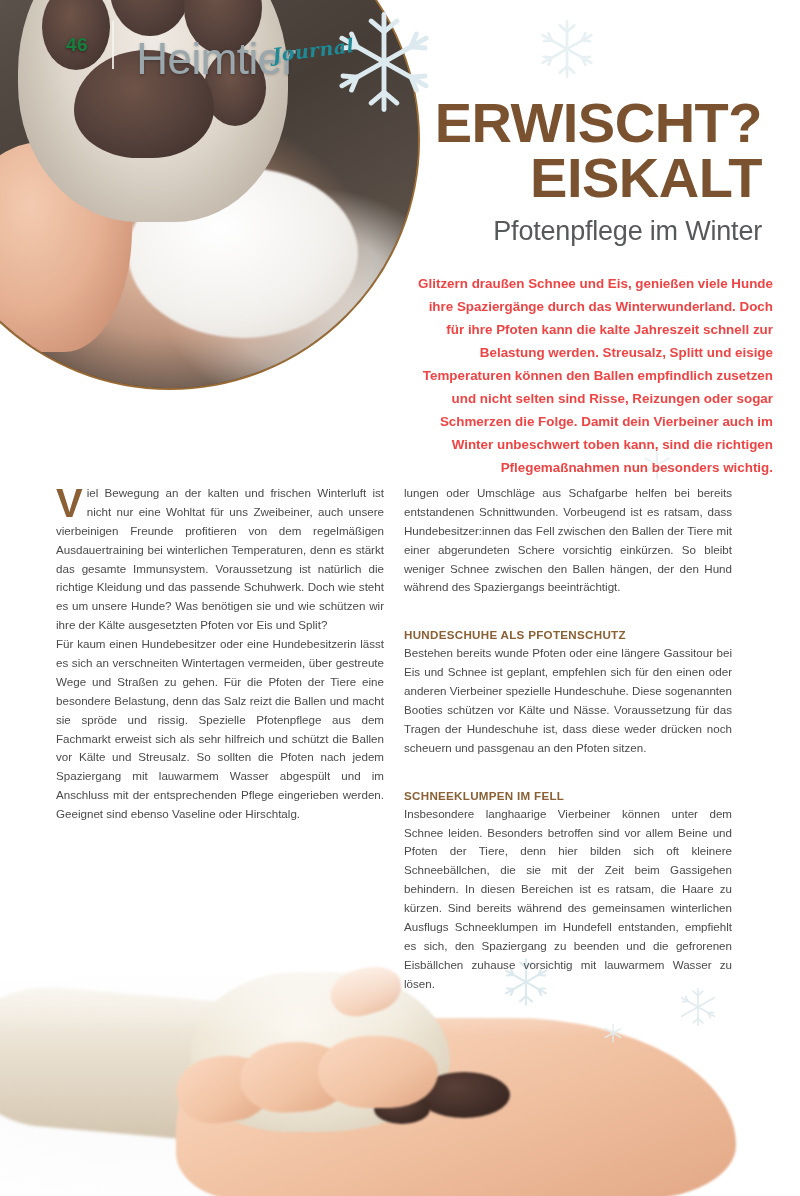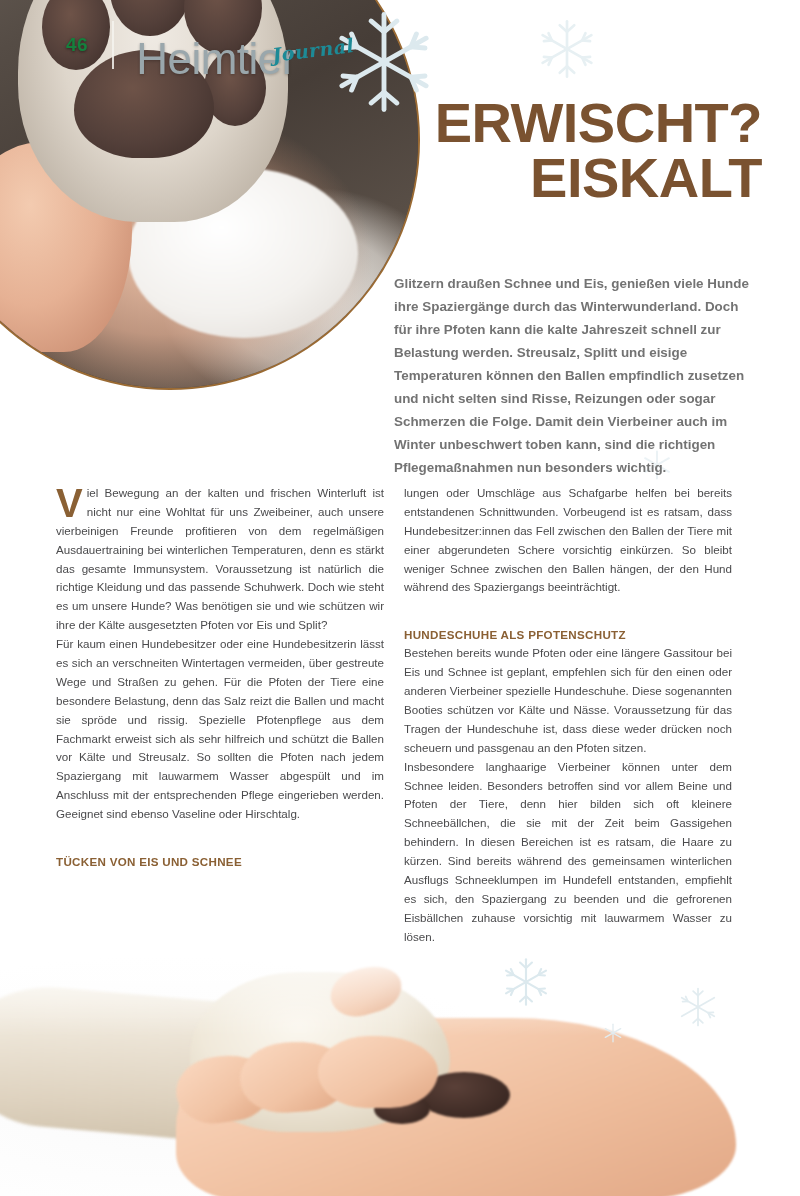--- a/index.html
+++ b/index.html
@@ -168,28 +168,28 @@
     margin-top: 10px;
     font-size: 27px;
     font-weight: 400;
     color: #56585a;
     letter-spacing: -0.2px;
   }
 
   
   .lead {
     position: absolute;
-    right: 46px;
+    right: 27px;
     top: 272px;
     width: 360px;
-    text-align: left;
+    text-align: right;
     font-size: 13.4px;
     font-weight: 700;
     line-height: 1.72;
-    color: #737373;
+    color: #ef4444;
     z-index: 5;
   }
 
   
   .columns {
     position: absolute;
     left: 56px;
     top: 484px;
     width: 700px;
     display: flex;
@@ -423,34 +423,35 @@
     <span class="header-divider"></span>
     <span class="logo">
       <span class="logo-main">Heimtier</span>
       <span class="logo-sub">Journal</span>
     </span>
   </div>
 
   <div class="title-block">
     <div class="title-line">ERWISCHT?</div>
     <div class="title-line">EISKALT</div>
+    <div class="subtitle">Pfotenpflege im Winter</div>
   </div>
 
   <div class="lead">Glitzern draußen Schnee und Eis, genießen viele Hunde ihre Spaziergänge durch das Winterwunderland. Doch für ihre Pfoten kann die kalte Jahreszeit schnell zur Belastung werden. Streusalz, Splitt und eisige Temperaturen können den Ballen empfindlich zusetzen und nicht selten sind Risse, Reizungen oder sogar Schmerzen die Folge. Damit dein Vierbeiner auch im Winter unbeschwert toben kann, sind die richtigen Pflegemaßnahmen nun besonders wichtig.</div>
 
   <div class="columns">
     <div class="col" id="col-left">
         <div class="body-text dropcap-para">Viel Bewegung an der kalten und frischen Winterluft ist nicht nur eine Wohltat für uns Zweibeiner, auch unsere vierbeinigen Freunde profitieren von dem regelmäßigen Ausdauertraining bei winterlichen Temperaturen, denn es stärkt das gesamte Immunsystem. Voraussetzung ist natürlich die richtige Kleidung und das passende Schuhwerk. Doch wie steht es um unsere Hunde? Was benötigen sie und wie schützen wir ihre der Kälte ausgesetzten Pfoten vor Eis und Split?</div>
         <div class="body-text">Für kaum einen Hundebesitzer oder eine Hundebesitzerin lässt es sich an verschneiten Wintertagen vermeiden, über gestreute Wege und Straßen zu gehen. Für die Pfoten der Tiere eine besondere Belastung, denn das Salz reizt die Ballen und macht sie spröde und rissig. Spezielle Pfotenpflege aus dem Fachmarkt erweist sich als sehr hilfreich und schützt die Ballen vor Kälte und Streusalz. So sollten die Pfoten nach jedem Spaziergang mit lauwarmem Wasser abgespült und im Anschluss mit der entsprechenden Pflege eingerieben werden. Geeignet sind ebenso Vaseline oder Hirschtalg.</div>
-        <div class="sec-heading">TÜCKEN VON EIS UND SCHNEE</div>
       </div>
     <div class="col" id="col-right">
         <div class="body-text">lungen oder Umschläge aus Schafgarbe helfen bei bereits entstandenen Schnittwunden. Vorbeugend ist es ratsam, dass Hundebesitzer:innen das Fell zwischen den Ballen der Tiere mit einer abgerundeten Schere vorsichtig einkürzen. So bleibt weniger Schnee zwischen den Ballen hängen, der den Hund während des Spaziergangs beeinträchtigt.</div>
         <div class="sec-heading">HUNDESCHUHE ALS PFOTENSCHUTZ</div>
         <div class="body-text">Bestehen bereits wunde Pfoten oder eine längere Gassitour bei Eis und Schnee ist geplant, empfehlen sich für den einen oder anderen Vierbeiner spezielle Hundeschuhe. Diese sogenannten Booties schützen vor Kälte und Nässe. Voraussetzung für das Tragen der Hundeschuhe ist, dass diese weder drücken noch scheuern und passgenau an den Pfoten sitzen.</div>
+        <div class="sec-heading">SCHNEEKLUMPEN IM FELL</div>
         <div class="body-text">Insbesondere langhaarige Vierbeiner können unter dem Schnee leiden. Besonders betroffen sind vor allem Beine und Pfoten der Tiere, denn hier bilden sich oft kleinere Schneebällchen, die sie mit der Zeit beim Gassigehen behindern. In diesen Bereichen ist es ratsam, die Haare zu kürzen. Sind bereits während des gemeinsamen winterlichen Ausflugs Schneeklumpen im Hundefell entstanden, empfiehlt es sich, den Spaziergang zu beenden und die gefrorenen Eisbällchen zuhause vorsichtig mit lauwarmem Wasser zu lösen.</div>
       </div>
   </div>
 
   <div class="bottom-photo">
     <div class="bp-bg"></div>
     <div class="bp-arm"></div>
     <div class="bp-hand"></div>
     <div class="bp-paw"></div>
     <div class="bp-toe a"></div>

